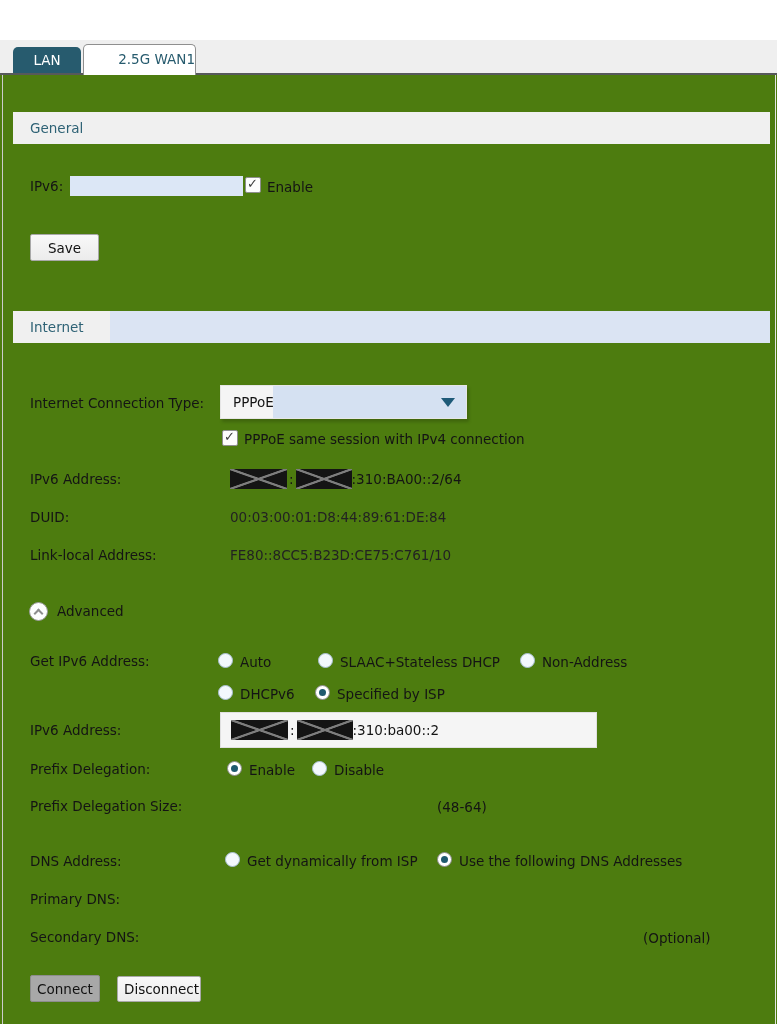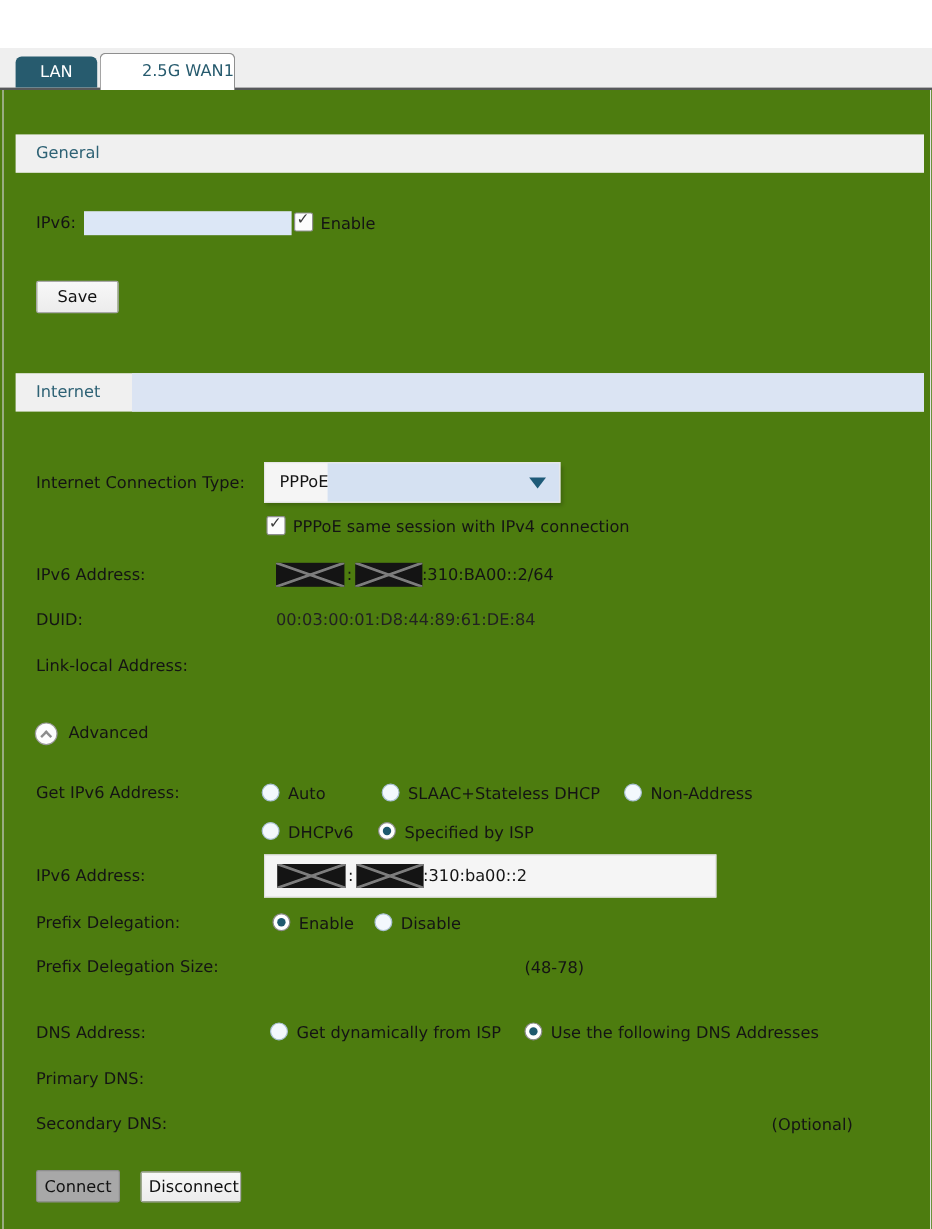--- a/index.html
+++ b/index.html
@@ -114,20 +114,21 @@
     <span class="redact"></span>
       <span class="colon">:</span>
       <span class="redact" style="width:56px;"></span>
       <span>:310:BA00::2/64</span>
   </div>
 
   <span class="lbl" style="left:30px;top:469px;">DUID:</span>
   <span class="val" style="left:230px;top:469px;">00:03:00:01:D8:44:89:61:DE:84</span>
 
   <span class="lbl" style="left:30px;top:507px;">Link-local Address:</span>
+  <span class="val" style="left:230px;top:507px;">FE80::8CC5:B23D:CE75:C761/10</span>
 
   <span class="adv-circle"></span>
   <span class="lbl" style="left:57px;top:563px;">Advanced</span>
 
   <span class="lbl" style="left:30px;top:613px;">Get IPv6 Address:</span>
   <span class="radio" style="left:218px;top:613px;"></span>
   <span class="lbl" style="left:240px;top:614px;">Auto</span>
   <span class="radio" style="left:318px;top:613px;"></span>
   <span class="lbl" style="left:340px;top:614px;">SLAAC+Stateless DHCP</span>
   <span class="radio" style="left:520px;top:613px;"></span>
@@ -147,21 +148,21 @@
     </div>
   </div>
 
   <span class="lbl" style="left:30px;top:721px;">Prefix Delegation:</span>
   <span class="radio checked" style="left:227px;top:721px;"></span>
   <span class="lbl" style="left:249px;top:722px;">Enable</span>
   <span class="radio" style="left:312px;top:721px;"></span>
   <span class="lbl" style="left:334px;top:722px;">Disable</span>
 
   <span class="lbl" style="left:30px;top:758px;">Prefix Delegation Size:</span>
-  <span class="hint" style="left:437px;top:759px;">(48-78)</span>
+  <span class="hint" style="left:437px;top:759px;">(48-64)</span>
 
   <span class="lbl" style="left:30px;top:813px;">DNS Address:</span>
   <span class="radio" style="left:225px;top:812px;"></span>
   <span class="lbl" style="left:247px;top:813px;">Get dynamically from ISP</span>
   <span class="radio checked" style="left:437px;top:812px;"></span>
   <span class="lbl" style="left:459px;top:813px;">Use the following DNS Addresses</span>
 
   <span class="lbl" style="left:30px;top:851px;">Primary DNS:</span>
 
   <span class="lbl" style="left:30px;top:889px;">Secondary DNS:</span>

